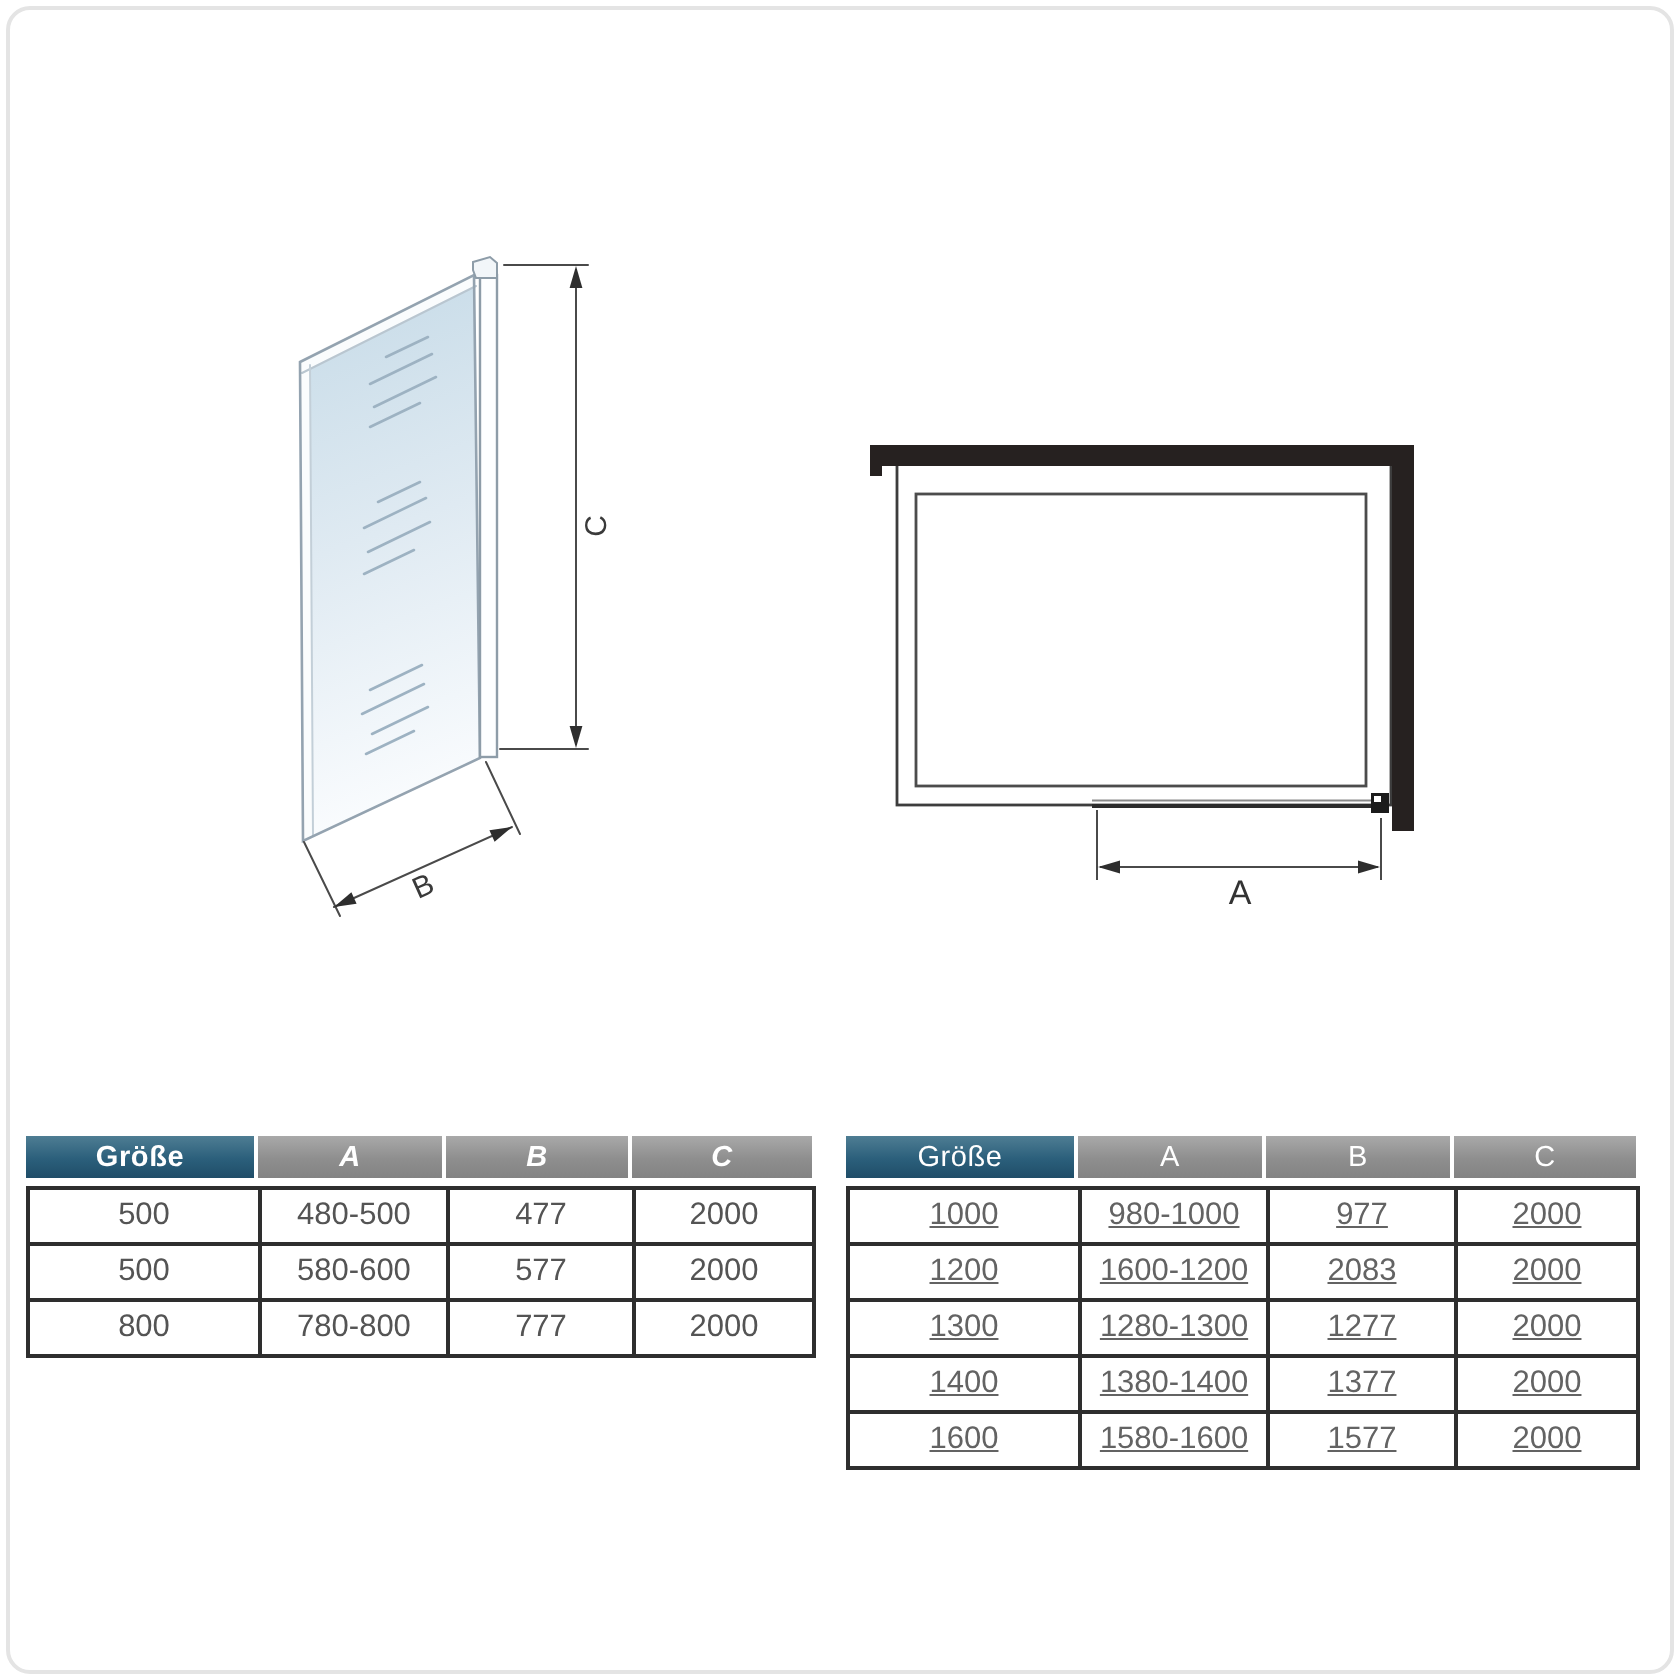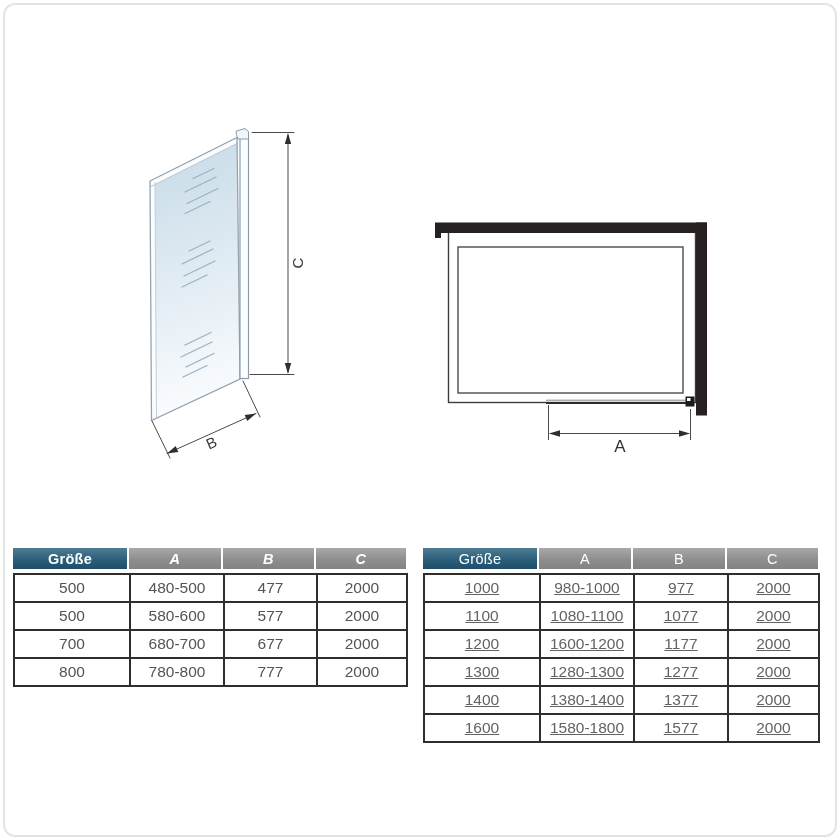--- a/index.html
+++ b/index.html
@@ -4,21 +4,21 @@
 <style>
   html,body{margin:0;padding:0;background:#fff;}
   .canvas{
     position:relative;width:840px;height:840px;background:#ffffff;overflow:hidden;
     font-family:"Liberation Sans","DejaVu Sans",sans-serif;
   }
   .frame{position:absolute;inset:3px;border:2px solid #e4e4e4;border-radius:12px;pointer-events:none;}
   svg.diagrams{position:absolute;left:0;top:0;}
 
   
-  .spec-table{position:absolute;top:548px;border-radius:19px;}
+  .spec-table{position:absolute;top:568px;border-radius:19px;}
   .spec-table.tleft{left:13px;width:393px;}
   .spec-table.tright{left:423px;width:395px;}
 
   .thead{display:flex;height:21px;}
   .th{
     box-sizing:border-box;height:21px;display:flex;align-items:center;justify-content:center;
     color:#ffffff;font-size:14.5px;letter-spacing:.3px;
     background:linear-gradient(180deg,#a9a9a9 0%,#8e8e8e 55%,#838383 100%);
     border-right:2px solid #ffffff;
   }
@@ -146,26 +146,20 @@
         <td>477</td>
         <td>2000</td>
       </tr>
       <tr>
         <td>500</td>
         <td>580-600</td>
         <td>577</td>
         <td>2000</td>
       </tr>
       <tr>
-        <td>700</td>
-        <td>680-700</td>
-        <td>677</td>
-        <td>2000</td>
-      </tr>
-      <tr>
         <td>800</td>
         <td>780-800</td>
         <td>777</td>
         <td>2000</td>
       </tr>
     </tbody>
       </table>
   </div>
 
   <div class="spec-table tright">
@@ -183,45 +177,39 @@
           <col style="width:91px">
         </colgroup>
       <tbody>
           <tr>
         <td>1000</td>
         <td>980-1000</td>
         <td>977</td>
         <td>2000</td>
       </tr>
       <tr>
-        <td>1100</td>
-        <td>1080-1100</td>
-        <td>1077</td>
-        <td>2000</td>
-      </tr>
-      <tr>
         <td>1200</td>
         <td>1600-1200</td>
-        <td>1177</td>
+        <td>2083</td>
         <td>2000</td>
       </tr>
       <tr>
         <td>1300</td>
         <td>1280-1300</td>
         <td>1277</td>
         <td>2000</td>
       </tr>
       <tr>
         <td>1400</td>
         <td>1380-1400</td>
         <td>1377</td>
         <td>2000</td>
       </tr>
       <tr>
         <td>1600</td>
-        <td>1580-1800</td>
+        <td>1580-1600</td>
         <td>1577</td>
         <td>2000</td>
       </tr>
     </tbody>
       </table>
   </div>
 </div>
 
 </body></html>

